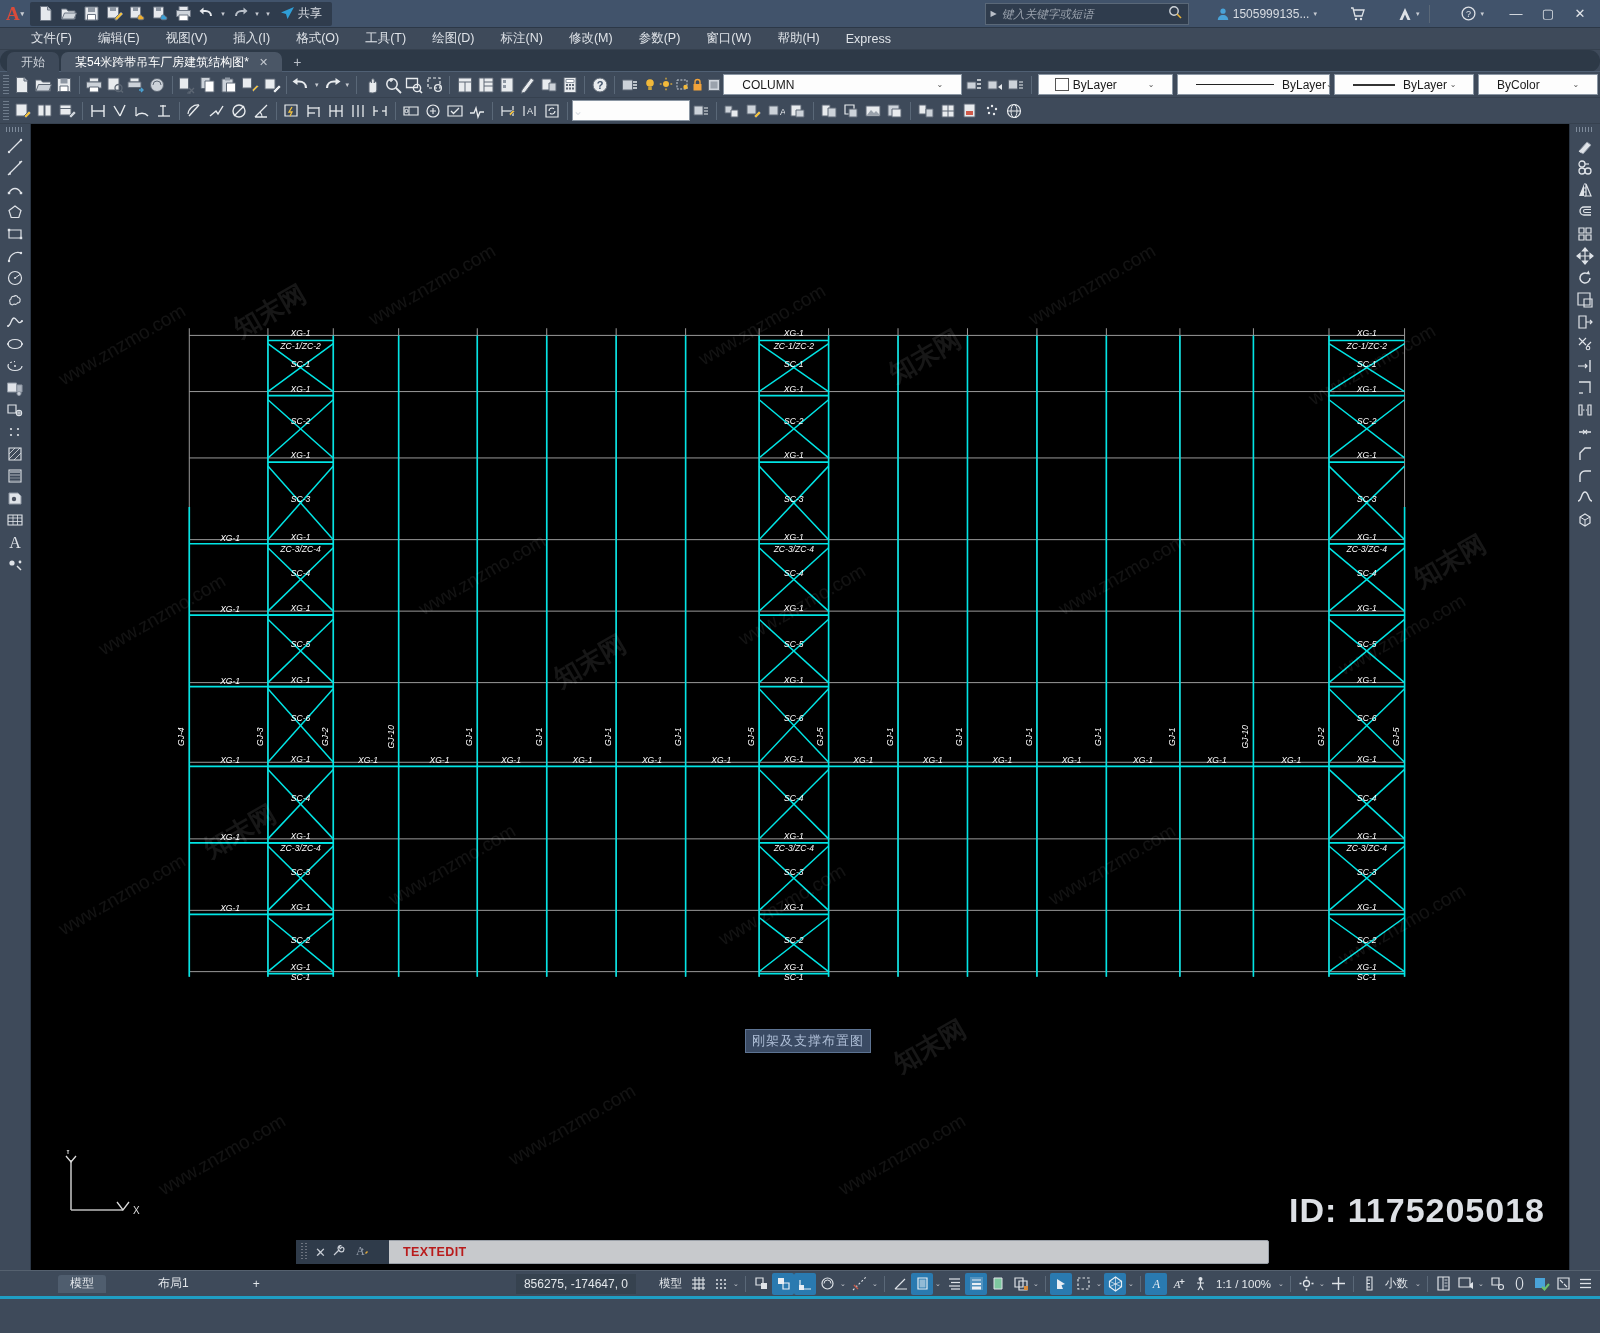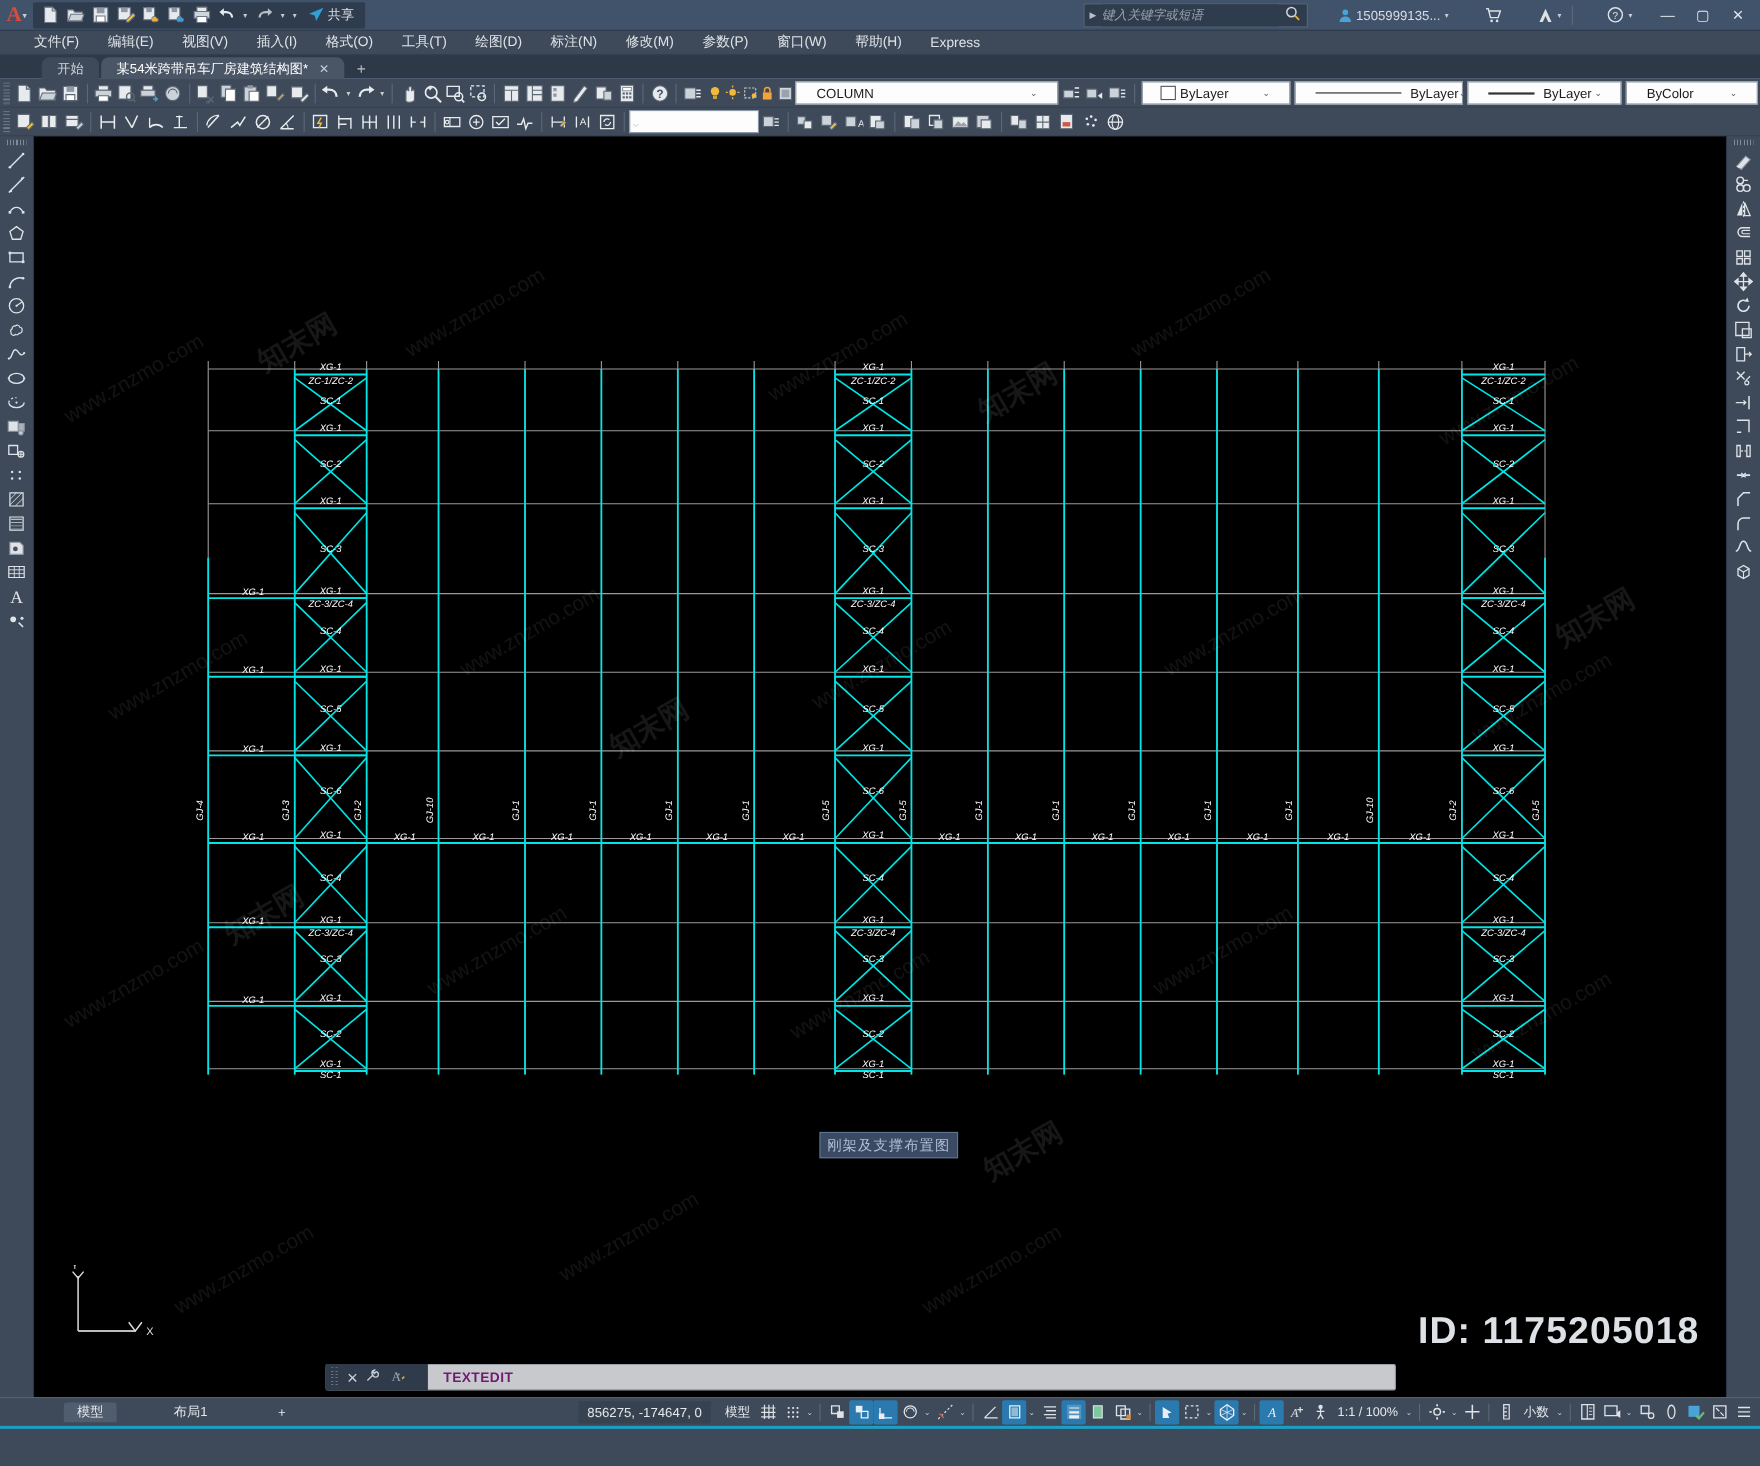--- a/index.html
+++ b/index.html
@@ -39,21 +39,21 @@
   .tr-item{ display:flex; align-items:center; gap:3px; padding:0 6px; height:22px; font-size:12px;margin-left:21px;}
   .winbtns{ display:flex; align-items:center; margin-left:10px; }
   .winbtn{ width:32px; height:26px; display:flex; align-items:center; justify-content:center;
            font-size:13px; color:#e2e6ea; }
   
   .menubar{ height:22px; background:#3e4a5a; display:flex; align-items:center;
             padding-left:18px; gap:0; border-bottom:1px solid #35404e; }
   .menu-item{ padding:2px 13px; font-size:12.5px; color:#dfe3e8; }
   
   .tabbar{ height:22px; background:#2d3947; display:flex; align-items:flex-end;
-           padding-left:38px; position:relative; }
+           padding-left:7px; position:relative;border-radius:11px; }
   .tabbar:after{content:"";position:absolute;left:0;right:0;bottom:0;height:1px;background:#506074;}
   .tab{ height:20px; display:flex; align-items:center; padding:0 14px; font-size:12px;
         background:#3e4a5a; color:#cdd2d9; border-radius:7px 7px 0 0; margin-right:2px;
         position:relative; z-index:1;}
   .tab.active{ background:#4a5666; color:#ffffff; }
   .tab .x{ margin-left:10px; font-size:11px; color:#c3c8cf; }
   .tab-plus{ padding:0 9px; font-size:14px; color:#b9bfc8; height:20px; display:flex; align-items:center;}
   
   .toolbar{ height:26px; background:#3e4a5a; display:flex; align-items:center;
             border-bottom:1px solid #36414f; }
@@ -94,38 +94,38 @@
   .brandwm{ position:absolute; right:36px; bottom:96px; color:#e9edf2; font-size:60px;
      font-weight:bold; letter-spacing:10px; opacity:.92; }
   .idwm{ position:absolute; right:24px; bottom:40px; color:#e9edf2; font-size:34px;
      font-weight:bold; letter-spacing:1px; opacity:.95; }
   
   .ucs{ position:absolute; left:30px; bottom:50px; }
   
   .cmdline{
     position:absolute; left:265px; right:300px; bottom:6px; height:24px;
     background:#c7c9cc; border:1px solid #9aa0a8; display:flex; align-items:center;
-    color:#701a75; font-size:12px; border-radius:2px;
+    color:#b91c1c; font-size:12px; border-radius:2px;
   }
   .cmd-grip{ width:9px; height:18px; margin-left:2px;
      background-image:repeating-linear-gradient(to bottom,#6d7480 0 1px,transparent 1px 3px),
                       repeating-linear-gradient(to bottom,#6d7480 0 1px,transparent 1px 3px);
      background-size:2px 100%,2px 100%; background-position:0 0,4px 0;
      background-repeat:no-repeat; }
   .cmd-dark{ position:absolute; left:265px; bottom:6px; width:93px; height:24px;
      background:#2f3b4a; display:flex; align-items:center; gap:5px; padding-left:3px;}
   .cmd-txt{ padding-left:8px; font-weight:bold; letter-spacing:.4px; font-size:12.5px;}
   
   .statusbar{ height:26px; background:#3e4a5a; display:flex; align-items:center;
               border-top:1px solid #55616f; position:relative;gap:40px; }
   .mtab{ height:18px; padding:0 12px; display:flex; align-items:center; font-size:12px;
          color:#e2e6ea; border-radius:3px 3px 0 0; }
   .mtab.act{ background:#4f5d6e; }
   .sb-right{ margin-left:auto; display:flex; align-items:center; gap:0; padding-right:4px;}
-  .coord{ background:#36424f; padding:3px 8px; font-size:12px; color:#e4e8ec; margin-right:8px;}
+  .coord{ background:#36424f; padding:3px 8px; font-size:12px; color:#e4e8ec; margin-right:18px;}
   .sicon{ width:22px; height:22px; display:flex; align-items:center; justify-content:center;}
   .sicon.on{ background:#2a7ab0; border-radius:2px; }
   .sb-sep{ width:1px; height:16px; background:#5a6878; margin:0 4px;}
   .sb-text{ font-size:11.5px; padding:0 5px; color:#e4e8ec; }
   .bottomline{ height:3px; background:#1f9ec4; }
   svg line,svg path,svg polyline,svg polygon,svg rect,svg circle{ vector-effect:non-scaling-stroke;}
 </style>
 </head>
 <body>
 

